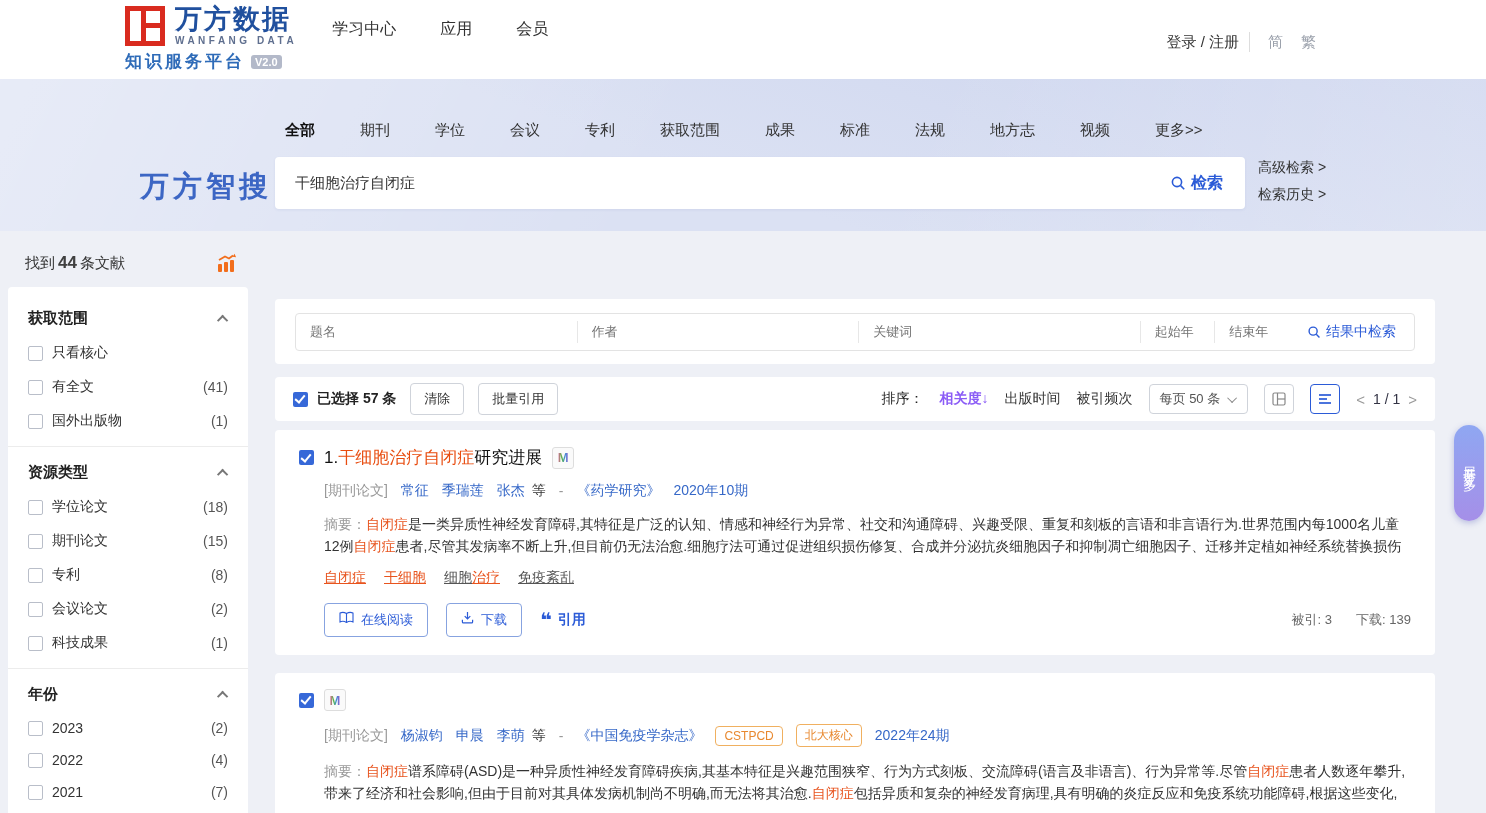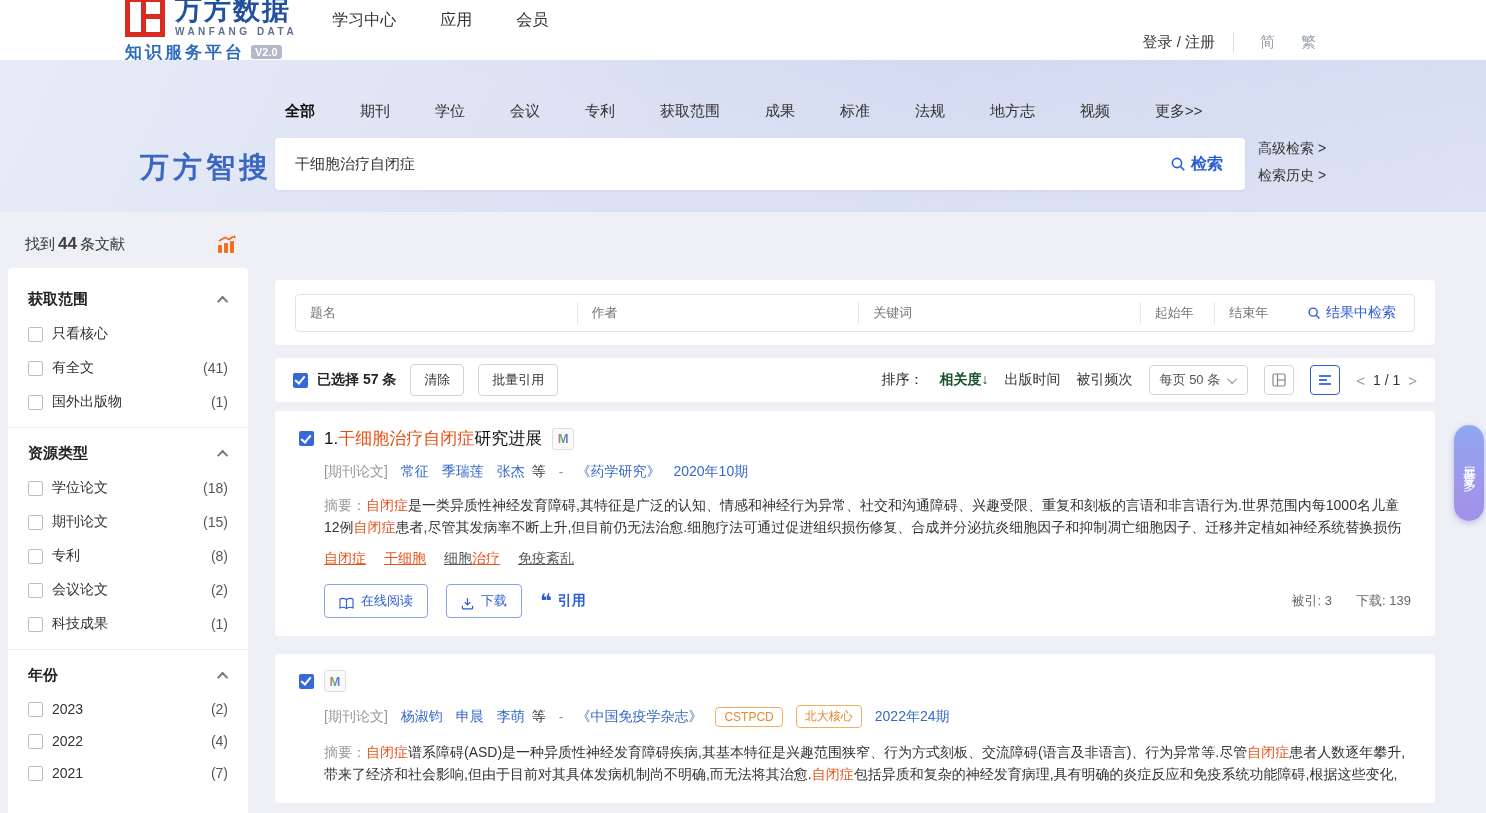--- a/index.html
+++ b/index.html
@@ -1,31 +1,31 @@
 <!DOCTYPE html>
 <html><head>
 <meta charset="utf-8">
 <style>
   * { margin:0; padding:0; box-sizing:border-box; }
   html,body { width:1486px; height:813px; overflow:hidden; font-family:"Liberation Sans","DejaVu Sans",sans-serif; background:#eef0f6; }
   a { text-decoration:none; cursor:pointer; }
 
   
-  .header { height:60px; background:#fff; display:flex; align-items:center; position:relative; }
+  .header { height:79px; background:#fff; display:flex; align-items:center; position:relative; }
   .logo-wrap { display:flex; flex-direction:column; margin-left:125px; }
   .logo-top { display:flex; align-items:flex-start; gap:10px; }
   .logo-text-col { display:flex; flex-direction:column; line-height:1; }
   .brand-cn { color:#20509e; font-size:27px; font-weight:bold; letter-spacing:2px; }
   .brand-en { color:#5f6f8f; font-size:10px; letter-spacing:3.5px; font-weight:bold; margin-top:3px; }
   .logo-sub { display:flex; align-items:center; gap:6px; margin-top:4px; }
   .sub-cn { color:#2e6bb8; font-size:17px; font-weight:bold; letter-spacing:3px; }
   .ver-badge { background:#b3b9c9; color:#fff; font-size:11px; border-radius:3px; padding:1px 4px; font-weight:bold; }
   .top-nav { display:flex; gap:44px; margin-left:35px; margin-top:-20px; }
   .top-nav span { font-size:16px; color:#333; cursor:pointer; }
-  .header-right { position:absolute; right:170px; top:32px; display:flex; align-items:center; gap:18px;margin-left:24px; }
+  .header-right { position:absolute; right:170px; top:32px; display:flex; align-items:center; gap:10px;margin-left:24px; }
   .login-link { font-size:15px; color:#333; }
   .hdr-divider { width:1px; height:20px; background:#ddd; }
   .lang { font-size:15px; color:#9aa0ab; margin-left:8px; }
 
   
   .hero { height:152px; position:relative;
     background:
       linear-gradient(115deg, rgba(255,255,255,0.35) 0%, rgba(255,255,255,0) 45%),
       linear-gradient(295deg, rgba(255,255,255,0.25) 0%, rgba(255,255,255,0) 40%),
       linear-gradient(200deg, rgba(186,197,232,0.45) 0%, rgba(219,225,243,0) 55%),
@@ -70,21 +70,21 @@
   .rf-search { display:flex; align-items:center; gap:5px; color:#2b5bd7; font-size:14px; padding:0 18px; cursor:pointer; white-space:nowrap; }
 
   .toolbar-card { height:44px; display:flex; align-items:center; padding:0 18px; margin-bottom:9px; }
   .cbx-checked { width:15px; height:15px; border-radius:2px; background:#3668d8; position:relative; flex:0 0 15px; }
   .cbx-checked::after { content:""; position:absolute; left:4px; top:1.5px; width:4px; height:8px; border:solid #fff; border-width:0 2px 2px 0; transform:rotate(40deg); }
   .sel-text { font-size:14px; font-weight:bold; color:#222; margin-left:9px; }
   .tb-btn { border:1px solid #cfd3da; border-radius:4px; background:#fff; color:#333; font-size:13px; padding:6px 13px; margin-left:14px; cursor:pointer; font-family:inherit; }
   .tb-right { margin-left:auto; display:flex; align-items:center; gap:16px; }
   .sort-label { font-size:14px; color:#222; }
   .sort-opt { font-size:14px; color:#333; cursor:pointer; }
-  .sort-opt.active { color:#14532d; font-weight:bold; }
+  .sort-opt.active { color:#8b5cf6; font-weight:bold; }
   .page-size { border:1px solid #cfd3da; border-radius:4px; height:30px; display:flex; align-items:center; gap:10px; padding:0 10px; font-size:13px; color:#555; cursor:pointer; }
   .dd-chev { width:7px; height:7px; border-left:1.5px solid #888; border-bottom:1.5px solid #888; transform:rotate(-45deg) translateY(-2px); }
   .view-btn { width:30px; height:30px; border:1px solid #cfd3da; border-radius:4px; background:#fff; display:flex; align-items:center; justify-content:center; cursor:pointer; }
   .view-btn.active { border-color:#2b5bd7; }
   .pager { display:flex; align-items:center; gap:8px; font-size:14px; }
   .pg-arrow { color:#999; cursor:pointer; font-size:15px; }
   .pg-nums { color:#334; }
 
   .result-card { padding:16px 24px 18px 24px; margin-bottom:18px; position:relative; }
   .res-title-row { display:flex; align-items:center; gap:10px; }
@@ -101,21 +101,21 @@
   .journal-badge { border:1px solid #f0b060; color:#e8882f; font-size:12px; border-radius:4px; padding:2px 8px; }
   .meta-issue { color:#3668c8; }
   .abstract { margin:13px 0 0 25px; font-size:14px; color:#333; line-height:22px; max-height:44px; overflow:hidden; }
   .ab-label { color:#999; }
   .abstract .hl { color:#e8541e; }
   .kw-row { margin:12px 0 0 25px; display:flex; gap:18px; }
   .kw { font-size:14px; }
   .kw span { text-decoration:underline; color:#555; }
   .kw span.hl { color:#e8541e; }
   .act-row { margin:16px 0 0 25px; display:flex; align-items:center; gap:18px; }
-  .act-btn { display:flex; align-items:flex-end; gap:7px; border:1px solid #87a3e0; border-radius:4px; background:#fff; color:#2b5bd7; font-size:13px; padding:7px 14px; cursor:pointer; font-family:inherit; }
+  .act-btn { display:flex; align-items:flex-start; gap:7px; border:1px solid #87a3e0; border-radius:4px; background:#fff; color:#2b5bd7; font-size:13px; padding:7px 14px; cursor:pointer; font-family:inherit; }
   .cite-link { display:flex; align-items:center; gap:6px; color:#2b5bd7; font-size:14px; font-weight:bold; cursor:pointer; }
   .quote-glyph { font-size:20px; line-height:10px; font-weight:bold; }
   .res-stats { position:absolute; right:24px; bottom:26px; display:flex; gap:24px; font-size:13px; color:#666; }
 
   
   .expand-float { position:fixed; right:2px; top:425px; width:30px; height:96px; border-radius:16px 0 0 16px; border-radius:16px;
     background:linear-gradient(180deg,#8fa7f2 0%,#a58fe8 100%); color:#fff; display:flex; flex-direction:column; align-items:center; justify-content:center; cursor:pointer; box-shadow:0 2px 6px rgba(80,90,180,0.35); }
   .expand-float .v-label { writing-mode:vertical-rl; letter-spacing:4px; font-size:13px; }
   .expand-float .v-icon { font-size:13px; margin-top:3px; }
 

